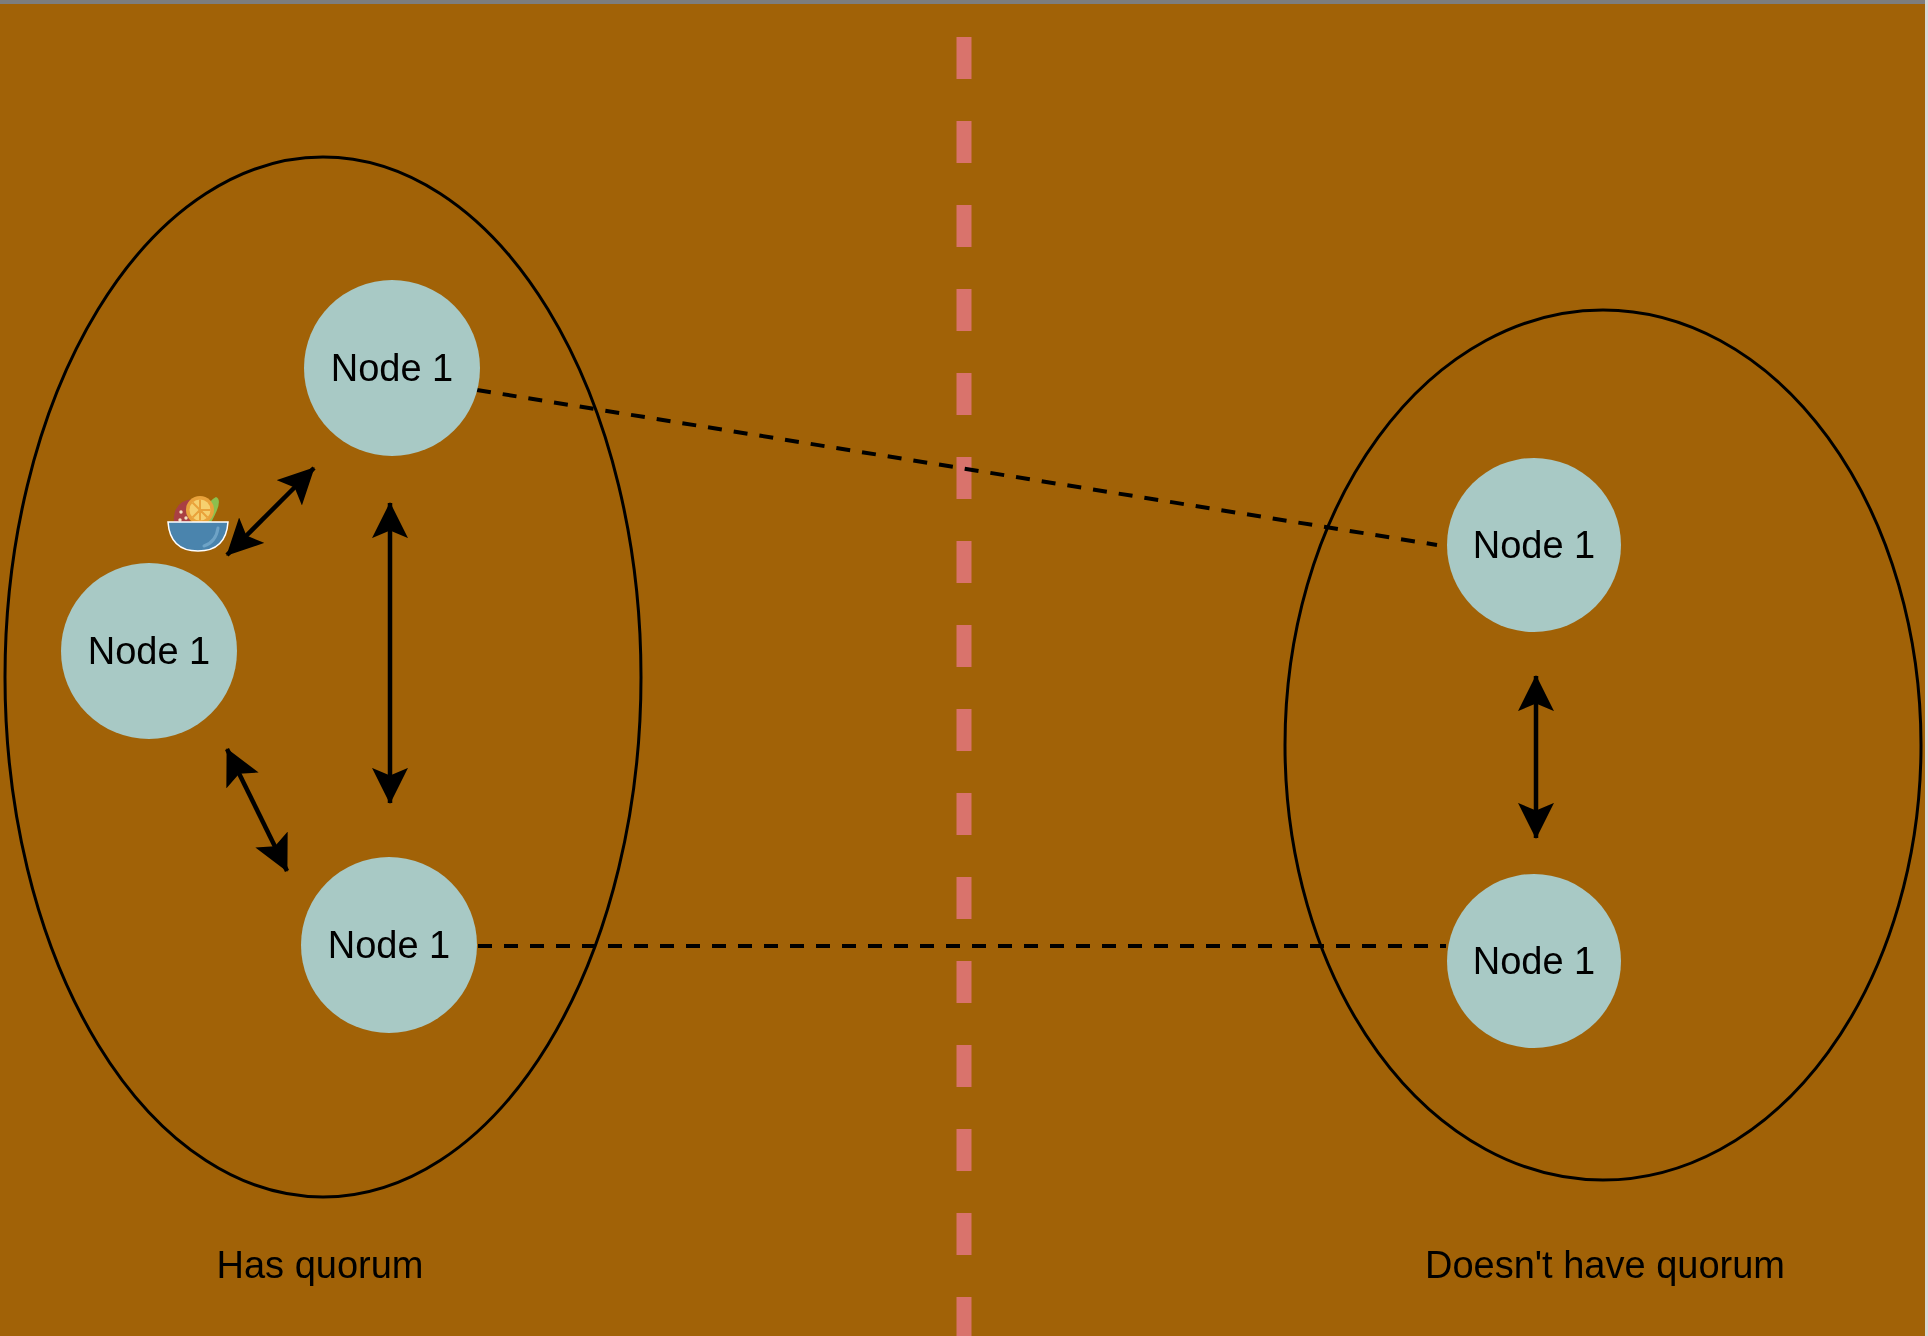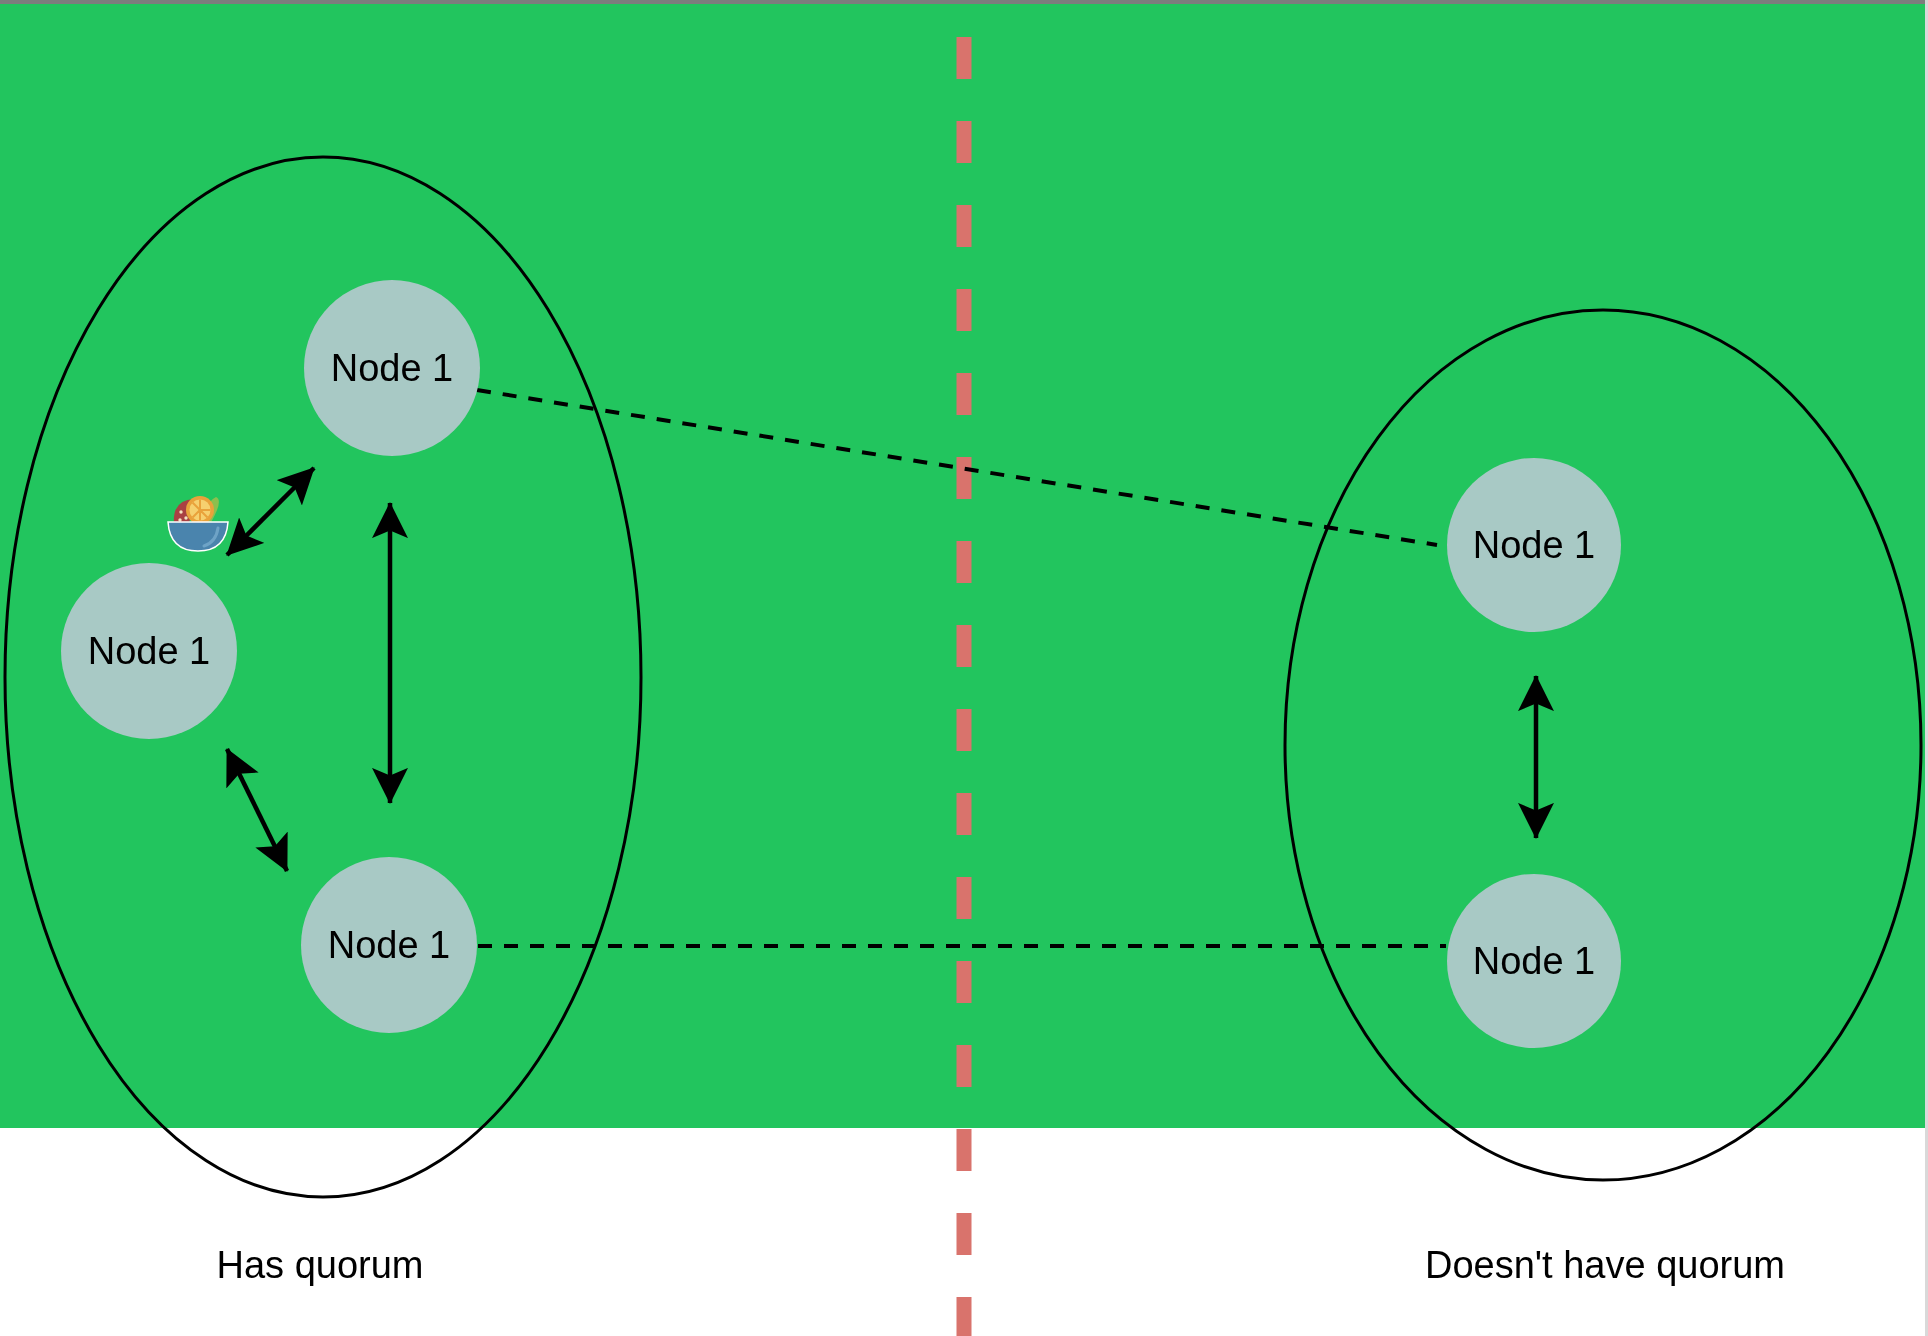--- a/index.html
+++ b/index.html
@@ -7,22 +7,22 @@
     padding: 0;
     background: #ffffff;
     width: 1928px;
     height: 1336px;
     overflow: hidden;
     font-family: "Liberation Sans", sans-serif;
   }
   .canvas-wrap {
     position: relative;
     width: 1928px;
-    height: 1128px;
-    background: #22c55e;
+    height: 1336px;
+    background: #a16207;
   }
   svg { display: block; }
   text {
     font-family: "Liberation Sans", sans-serif;
     fill: #000000;
   }
   .node-label { font-size: 38px; }
   .group-label { font-size: 38px; }
 </style>
 </head>

